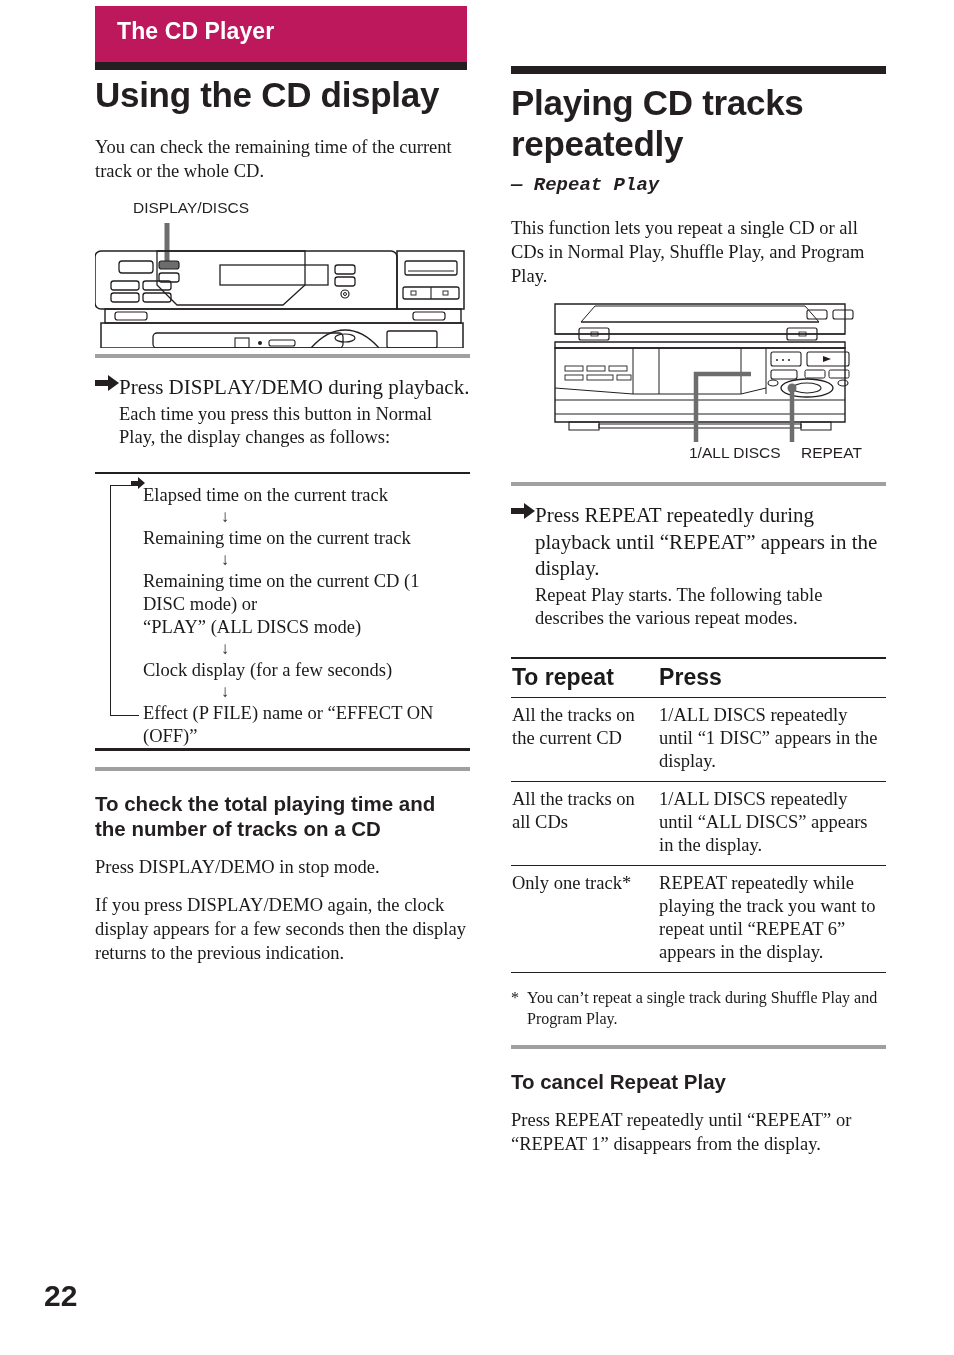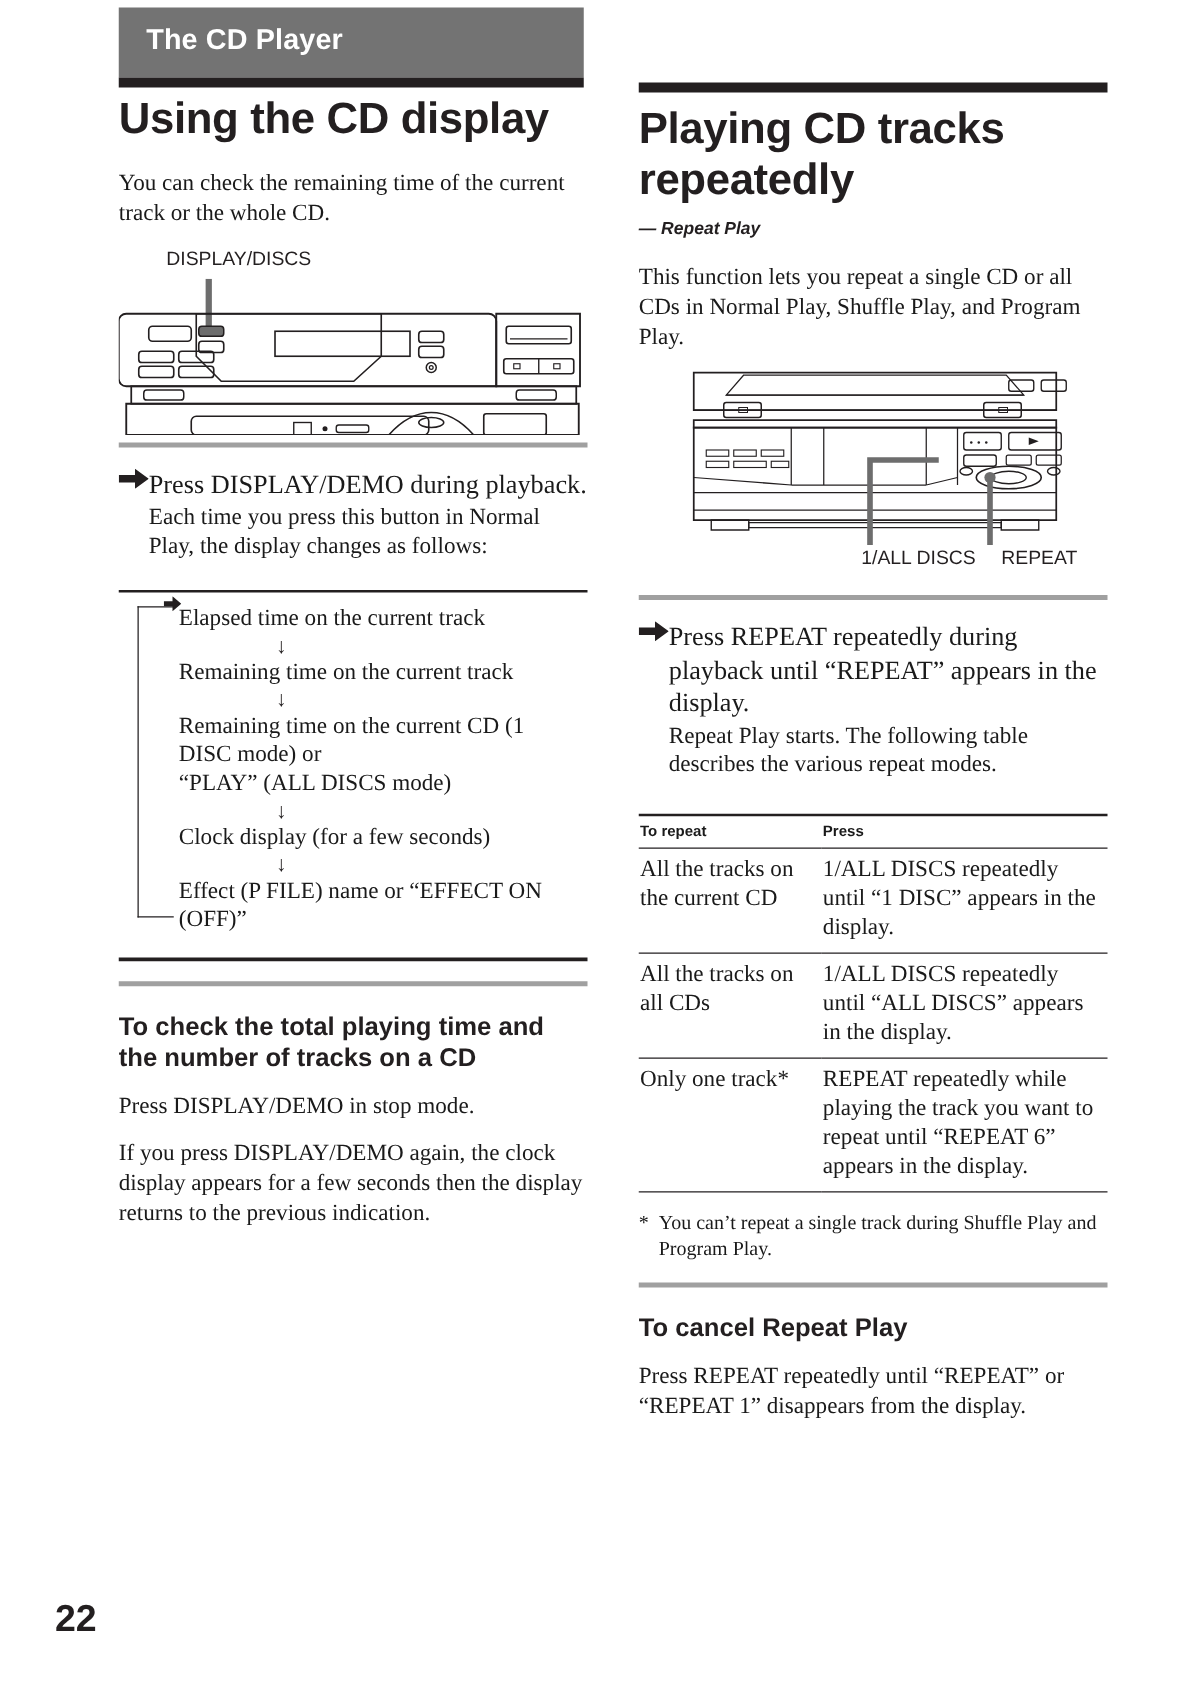--- a/index.html
+++ b/index.html
@@ -20,21 +20,21 @@
     inset: 0;
   }
 
   
   .banner {
     position: absolute;
     left: 95px;
     top: 6px;
     width: 372px;
     height: 56px;
-    background: #737373;
+    background: #be185d;
   }
   .banner-title {
     position: absolute;
     left: 22px;
     top: 12px;
     font-family: "Liberation Sans", sans-serif;
     font-weight: bold;
     font-size: 23px;
     color: #ffffff;
     letter-spacing: 0.1px;
@@ -65,24 +65,24 @@
   h1.section-title {
     font-family: "Liberation Sans", sans-serif;
     font-weight: bold;
     font-size: 35px;
     line-height: 41px;
     margin: 0 0 0 0;
     color: #231f20;
     letter-spacing: -0.3px;
   }
   .subtitle {
-    font-family: Liberation Sans, sans-serif;
+    font-family: Liberation Mono, monospace;
     font-weight: bold;
     font-style: italic;
-    font-size: 14px;
+    font-size: 19px;
     margin-top: 10px;
     color: #231f20;
   }
   p.body-text {
     font-size: 18.5px;
     line-height: 24px;
     margin: 20px 0 0 0;
   }
   p.body-text.tight {
     margin-top: 14px;
@@ -145,21 +145,21 @@
     background: #231f20;
     width: 375px;
   }
   .flow-rule-bottom {
     height: 2.5px;
     background: #231f20;
     width: 375px;
   }
   .flow-inner {
     position: relative;
-    padding: 10px 0 18px 0;
+    padding: 10px 0 0 0;
   }
   .flow-item {
     font-size: 18.5px;
     line-height: 23px;
     margin-left: 48px;
     padding-right: 4px;
   }
   .flow-arrow-down {
     text-align: center;
     width: 24px;
@@ -200,21 +200,21 @@
   
   table.repeat-table {
     border-collapse: collapse;
     width: 375px;
     margin-top: 0;
     font-size: 18.5px;
   }
   table.repeat-table th {
     font-family: "Liberation Sans", sans-serif;
     font-weight: bold;
-    font-size: 12px;
+    font-size: 23px;
     text-align: left;
     padding: 5px 8px 6px 1px;
     border-bottom: 1.5px solid #231f20;
     vertical-align: top;
   }
   table.repeat-table td {
     padding: 6px 8px 8px 1px;
     border-bottom: 1.2px solid #231f20;
     vertical-align: top;
     line-height: 23px;

